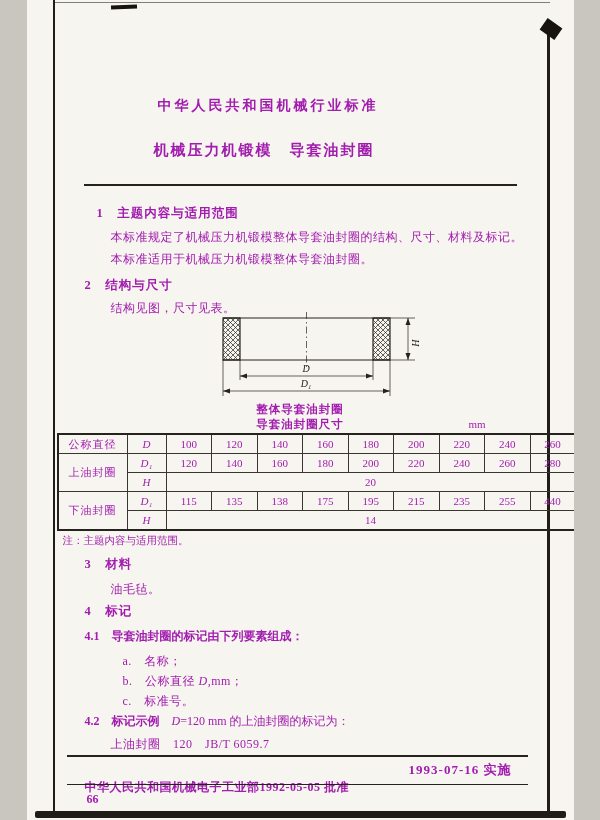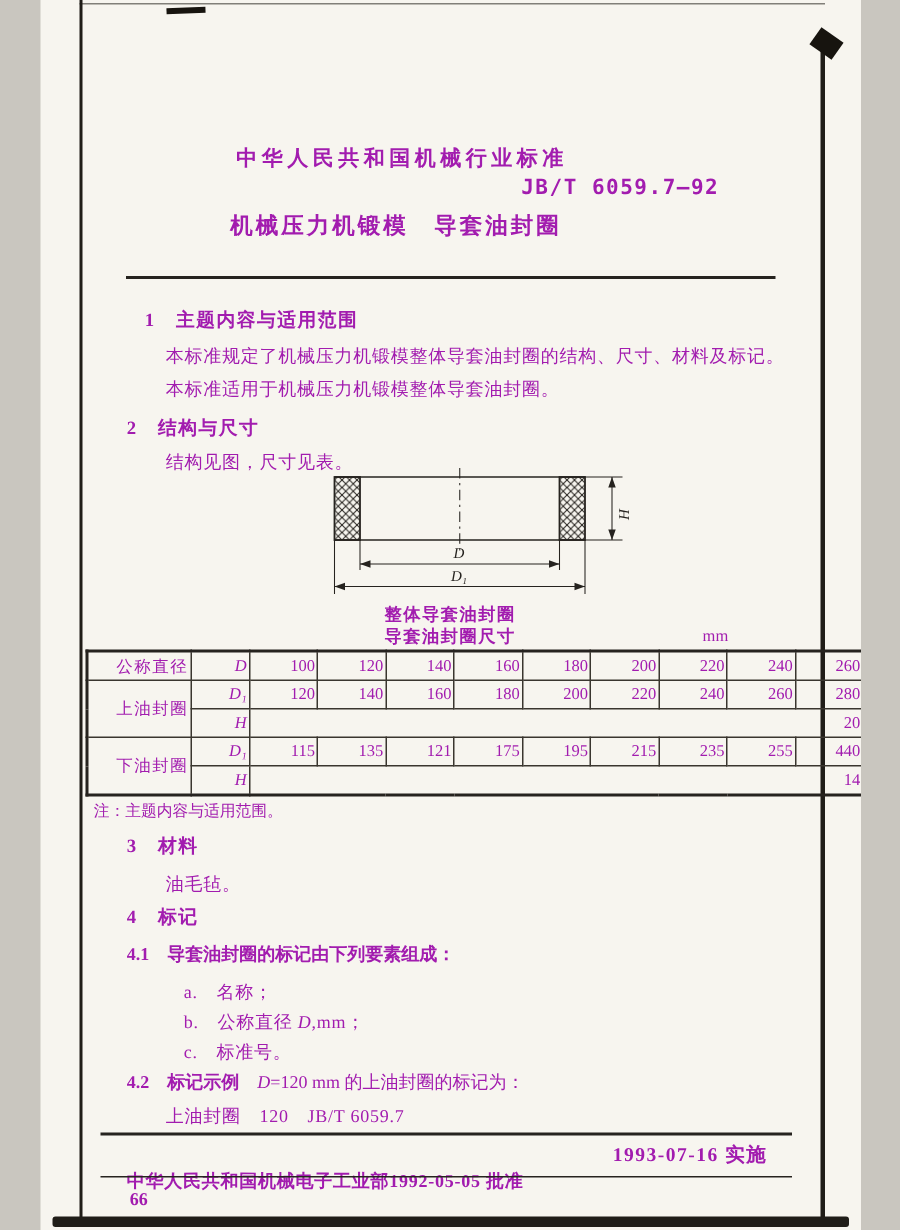--- a/index.html
+++ b/index.html
@@ -35,21 +35,21 @@
   .fig{top:310px;left:176px;}
   .fig-cap1{top:402px;left:0;right:0;text-align:center;font-size:11.5px;font-weight:bold;letter-spacing:1px;}
   .fig-cap2{top:417px;left:0;right:0;text-align:center;font-size:11.5px;font-weight:bold;letter-spacing:1px;}
   .fig-unit{top:418px;right:88px;font-size:11px;}
   
   .dim-table{
     position:absolute;top:433px;left:30px;width:520px;
     border-collapse:collapse;font-size:11px;
     border:2px solid #26231f;table-layout:fixed;
   }
-  .dim-table td{border:1px solid #3a362f;text-align:right;height:18px;padding:0 1px;overflow:hidden;}
+  .dim-table td{border:1px solid #3a362f;text-align:center;height:18px;padding:0 1px;overflow:hidden;}
   .dim-table .c1{width:66px;letter-spacing:1px;}
   .dim-table .c2{width:36px;}
   .var{font-style:italic;font-family:"Liberation Serif",serif;}
   .note{top:534px;left:36px;font-size:10.5px;}
   
   .s3h{top:556px;left:58px;}
   .s3p{top:581px;left:84px;}
   .s4h{top:603px;left:58px;}
   .s41{top:628px;left:58px;font-size:12px;font-weight:bold;}
   .li-a{top:653px;left:96px;}
@@ -72,21 +72,20 @@
 <div class="page">
 
   <div class="edge edge-left"></div>
   <div class="edge edge-right"></div>
   <div class="edge edge-top"></div>
   <div class="edge edge-bottom"></div>
   <div class="mark-tl"></div>
   <div class="mark-tr"></div>
 
   <div class="abs hdr-org">中华人民共和国机械行业标准</div>
-  <div class="abs hdr-no">JB/T 6059.7—92</div>
   <div class="abs hdr-title">机械压力机锻模　导套油封圈</div>
   <div class="abs rule rule1"></div>
 
   <div class="abs h2 s1h">1　主题内容与适用范围</div>
   <div class="abs p s1p1">本标准规定了机械压力机锻模整体导套油封圈的结构、尺寸、材料及标记。</div>
   <div class="abs p s1p2">本标准适用于机械压力机锻模整体导套油封圈。</div>
 
   <div class="abs h2 s2h">2　结构与尺寸</div>
   <div class="abs p s2p">结构见图，尺寸见表。</div>
 
@@ -163,21 +162,21 @@
     </tr>
     <tr>
       <td class="c2 var">H</td>
       <td colspan="9">20</td>
     </tr>
     <tr>
       <td class="c1" rowspan="2">下油封圈</td>
       <td class="c2 var">D₁</td>
       <td>115</td>
       <td>135</td>
-      <td>121</td>
+      <td>138</td>
       <td>175</td>
       <td>195</td>
       <td>215</td>
       <td>235</td>
       <td>255</td>
       <td>440</td>
     </tr>
     <tr>
       <td class="c2 var">H</td>
       <td colspan="9">14</td>

